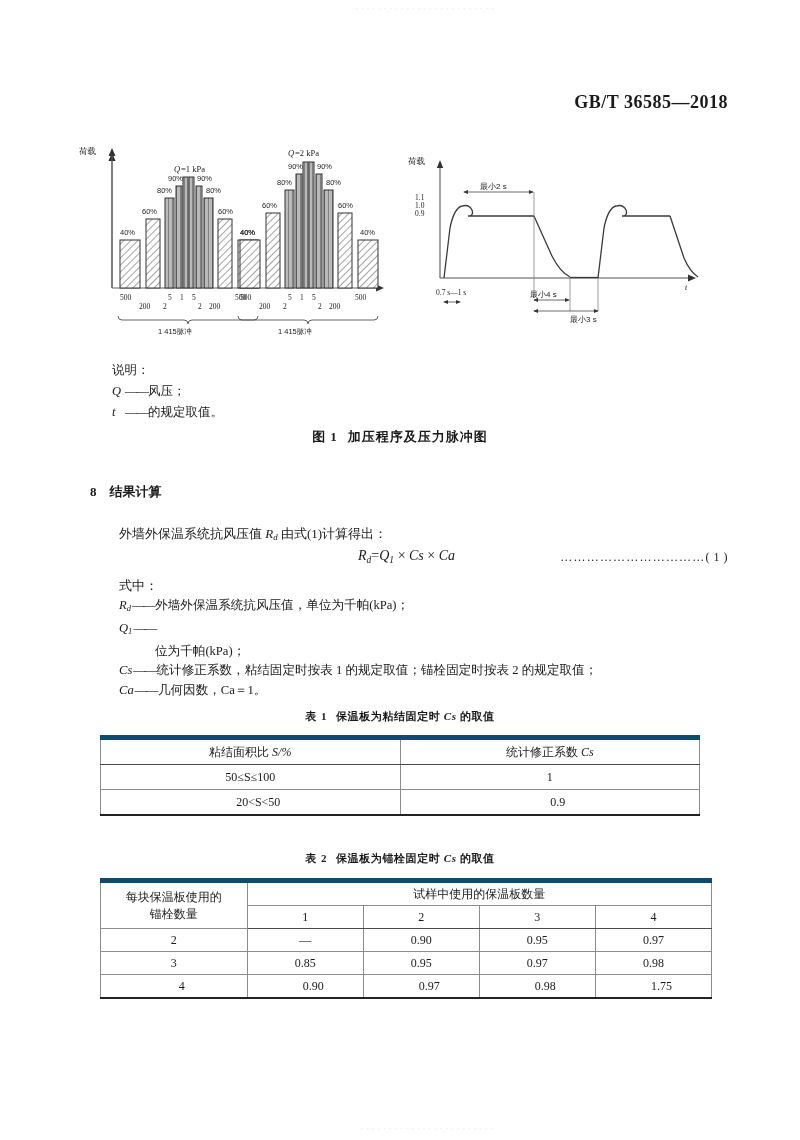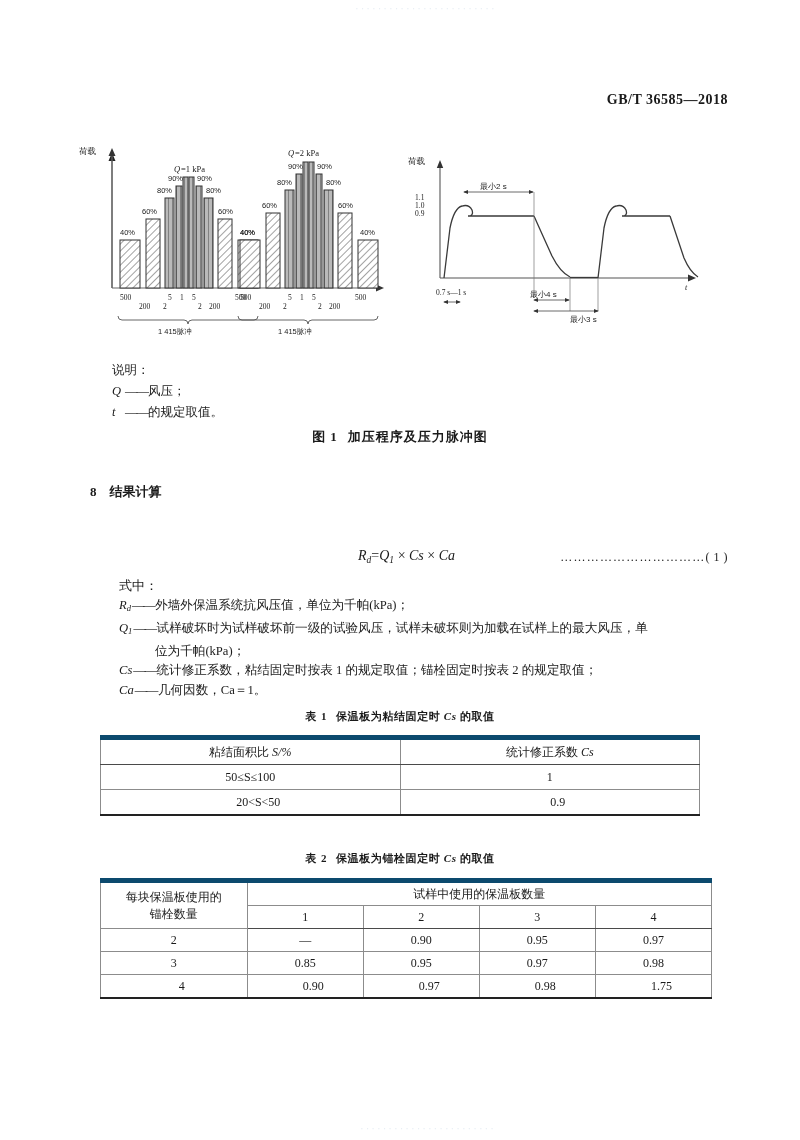--- a/index.html
+++ b/index.html
@@ -32,21 +32,21 @@
   .wm-top { top: 2px; left: 355px; }
   .wm-bottom { bottom: 6px; left: 360px; }
 
   
   .doc-header {
     position: absolute;
     top: 92px;
     right: 72px;
     font-family: "Liberation Serif", serif;
     font-weight: bold;
-    font-size: 14px;
+    font-size: 18px;
     letter-spacing: 0.5px;
   }
 
   
   .figure-area {
     position: absolute;
     top: 136px;
     left: 72px;
     width: 656px;
     height: 212px;
@@ -365,41 +365,43 @@
   </div>
 
   <div class="figure-caption">
     <span>图</span><span class="num">1</span><span>加压程序及压力脉冲图</span>
   </div>
 
   <div class="section-head">
     <span class="sn">8</span><span>结果计算</span>
   </div>
 
+  <div class="para p-intro">
+    <span>外墙外保温系统抗风压值 </span><span class="it">R</span><span class="sb it">d</span><span> 由式(1)计算得出：</span>
+  </div>
 
   <div class="formula">
     <span class="it">R</span><span class="sb it">d</span><span>=</span><span class="it">Q</span><span class="sb it">1</span>&nbsp;<span>×</span>&nbsp;<span class="it">Cs</span>&nbsp;<span>×</span>&nbsp;<span class="it">Ca</span>
   </div>
 
   <div class="eqnum">
     <span class="dotleader">……………………………</span><span>( 1 )</span>
   </div>
 
   <div class="para p-shizhong">式中：</div>
 
   <div class="deflist">
     <div class="def-row">
       <span class="def-sym"><span>R</span><span class="sb">d</span></span>
         <span class="def-dash">——</span>
         <span class="def-txt">外墙外保温系统抗风压值，单位为千帕(kPa)；</span>
     </div>
     <div class="def-row">
       <span class="def-sym"><span>Q</span><span class="sb">1</span></span>
         <span class="def-dash">——</span>
-        <span class="def-txt">试样破坏时为试样破坏前一级的试验风压，试样未破坏则为加载在试样上的最大风压，单</span>
     </div>
     <div class="def-cont">位为千帕(kPa)；</div>
     <div class="def-row">
       <span class="def-sym it"><span>Cs</span></span>
         <span class="def-dash">——</span>
         <span class="def-txt">统计修正系数，粘结固定时按表 1 的规定取值；锚栓固定时按表 2 的规定取值；</span>
     </div>
     <div class="def-row">
       <span class="def-sym it"><span>Ca</span></span>
         <span class="def-dash">——</span>

